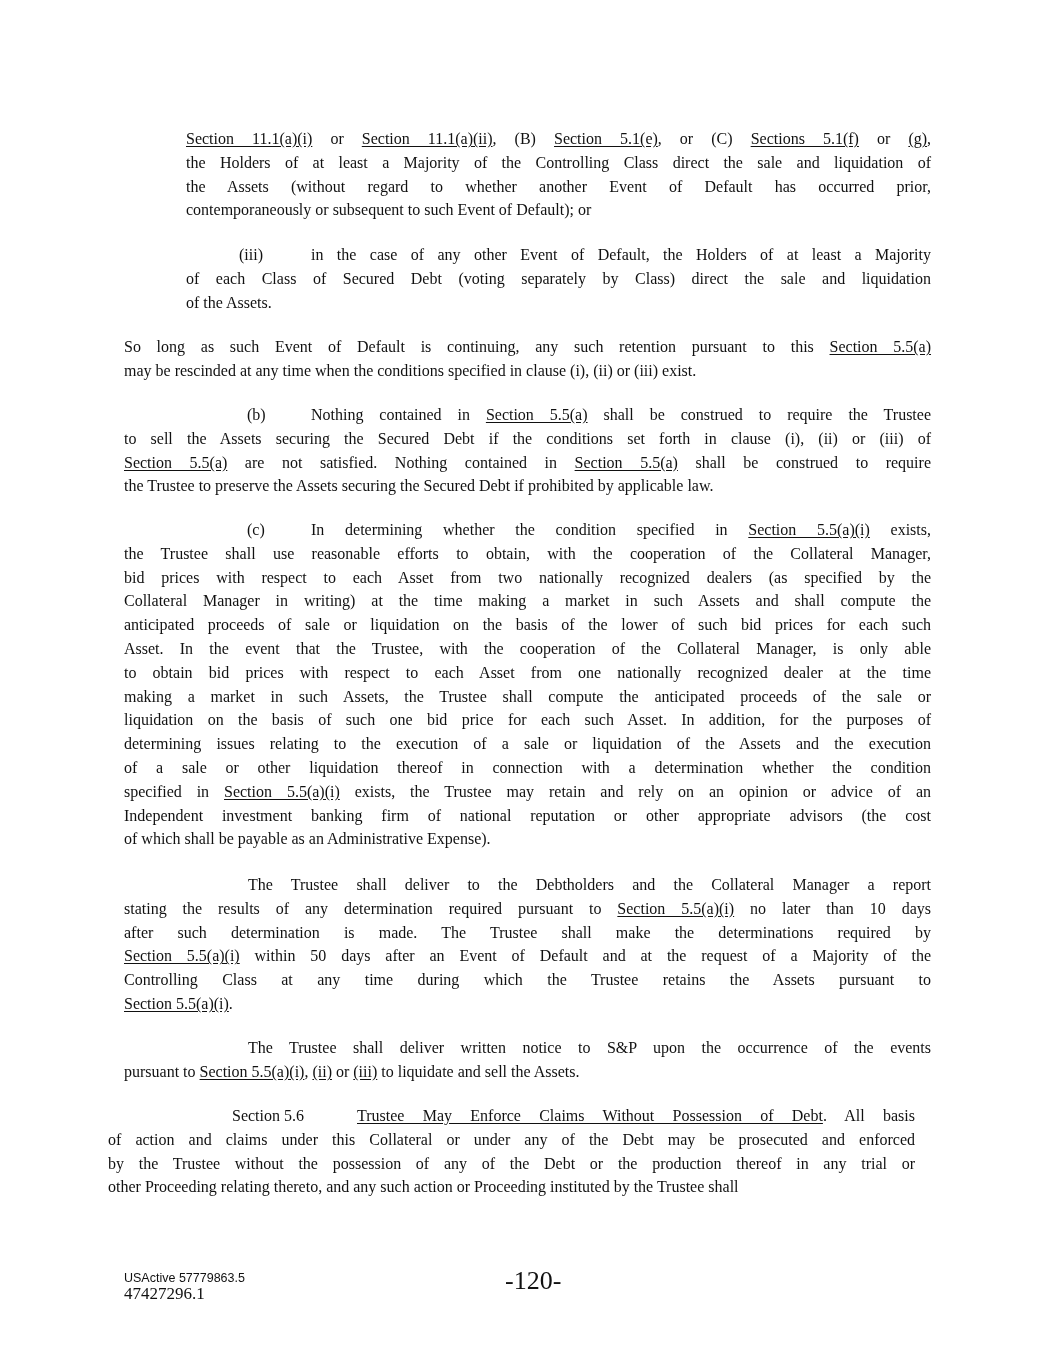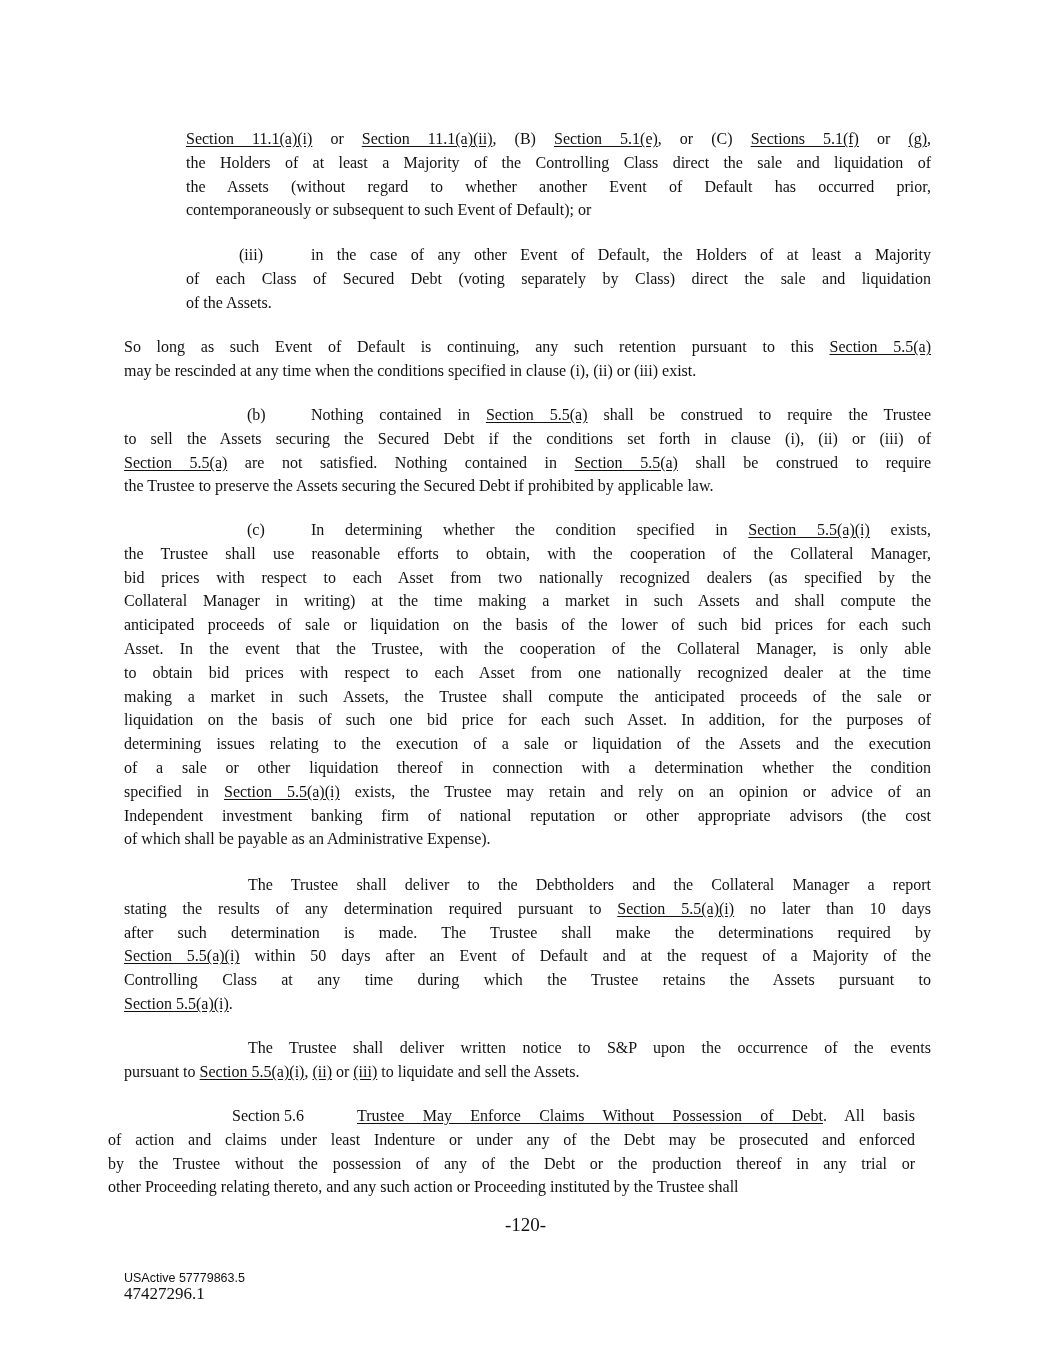--- a/index.html
+++ b/index.html
@@ -16,22 +16,22 @@
   .line { display: block; white-space: nowrap; text-align: justify; text-align-last: justify; height: 23.8px; }
   .line.last { text-align-last: left; }
   u { text-decoration: underline; text-underline-offset: 2px; }
   .indent-ind { position: absolute; }
   .footer-left {
     position: absolute; left: 124px; top: 1271px;
     font-family: "Liberation Sans", sans-serif; font-size: 12.5px; line-height: 15px;
   }
   .footer-left .sub { font-family: "Liberation Serif", serif; font-size: 17px; }
   .page-number {
-    position: absolute; left: 505px; top: 1214px;
-    font-size: 19px;
+    position: absolute; left: 505px; top: 1266px;
+    font-size: 26px;
   }
 </style>
 </head>
 <body>
 
 <div class="page">
 
   <div class="block" style="left:186px; top:127px; width:745px;">
       <span class="line"><u>Section 11.1(a)(i)</u><span> or </span><u>Section 11.1(a)(ii)</u><span>, (B) </span><u>Section 5.1(e)</u><span>, or (C) </span><u>Sections 5.1(f)</u><span> or </span><u>(g)</u><span>,</span></span>
       <span class="line"><span>the Holders of at least a Majority of the Controlling Class direct the sale and liquidation of</span></span>
@@ -87,21 +87,21 @@
     </div>
 
   <div class="block" style="left:124px; top:1036px; width:807px;">
       <span class="line" style="padding-left: 124px;"><span>The Trustee shall deliver written notice to S&amp;P upon the occurrence of the events</span></span>
       <span class="line last"><span>pursuant to </span><u>Section 5.5(a)(i)</u><span>, </span><u>(ii)</u><span> or </span><u>(iii)</u><span> to liquidate and sell the Assets.</span></span>
     </div>
 
   <div class="block" style="left:108px; top:1104px; width:807px;">
     <span class="indent-ind" style="left:124px; top:0;">Section 5.6</span>
   <span class="line" style="padding-left: 249px;"><u>Trustee May Enforce Claims Without Possession of Debt</u><span>.  All basis</span></span>
-      <span class="line"><span>of action and claims under least Indenture or under any of the Debt may be prosecuted and enforced</span></span>
+      <span class="line"><span>of action and claims under this Collateral or under any of the Debt may be prosecuted and enforced</span></span>
       <span class="line"><span>by the Trustee without the possession of any of the Debt or the production thereof in any trial or</span></span>
       <span class="line last"><span>other Proceeding relating thereto, and any such action or Proceeding instituted by the Trustee shall</span></span>
     </div>
 
   <div class="footer-left">
     <div>USActive 57779863.5</div>
     <div class="sub">47427296.1</div>
   </div>
   <div class="page-number">-120-</div>
 </div>

